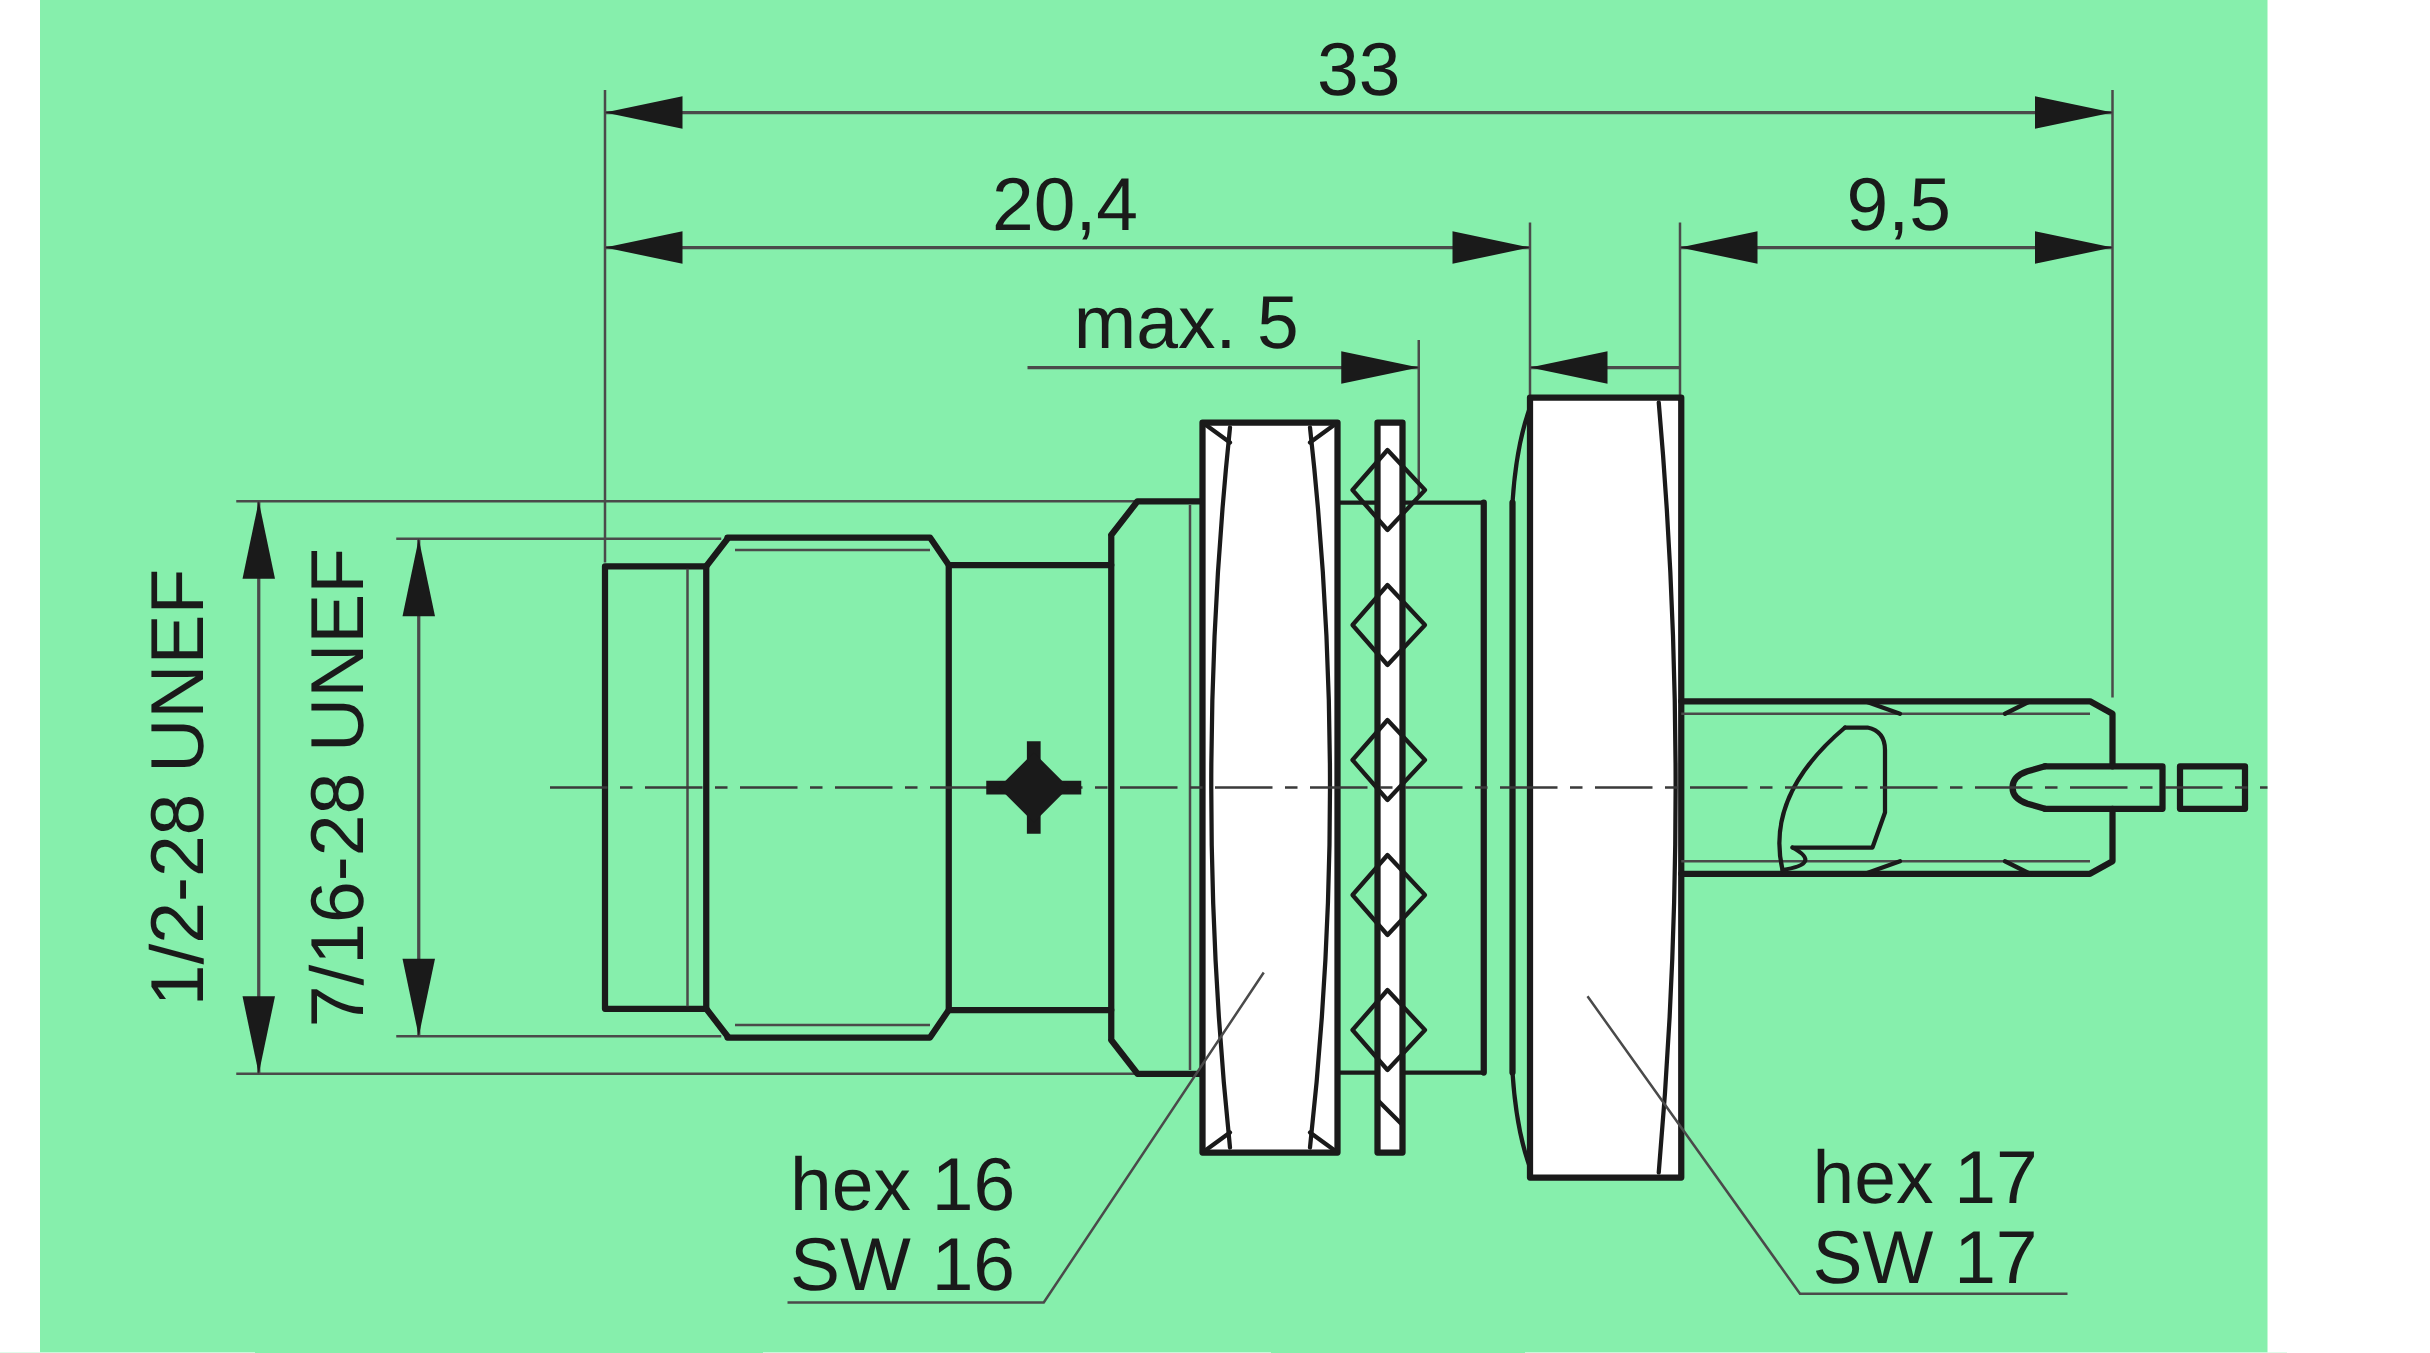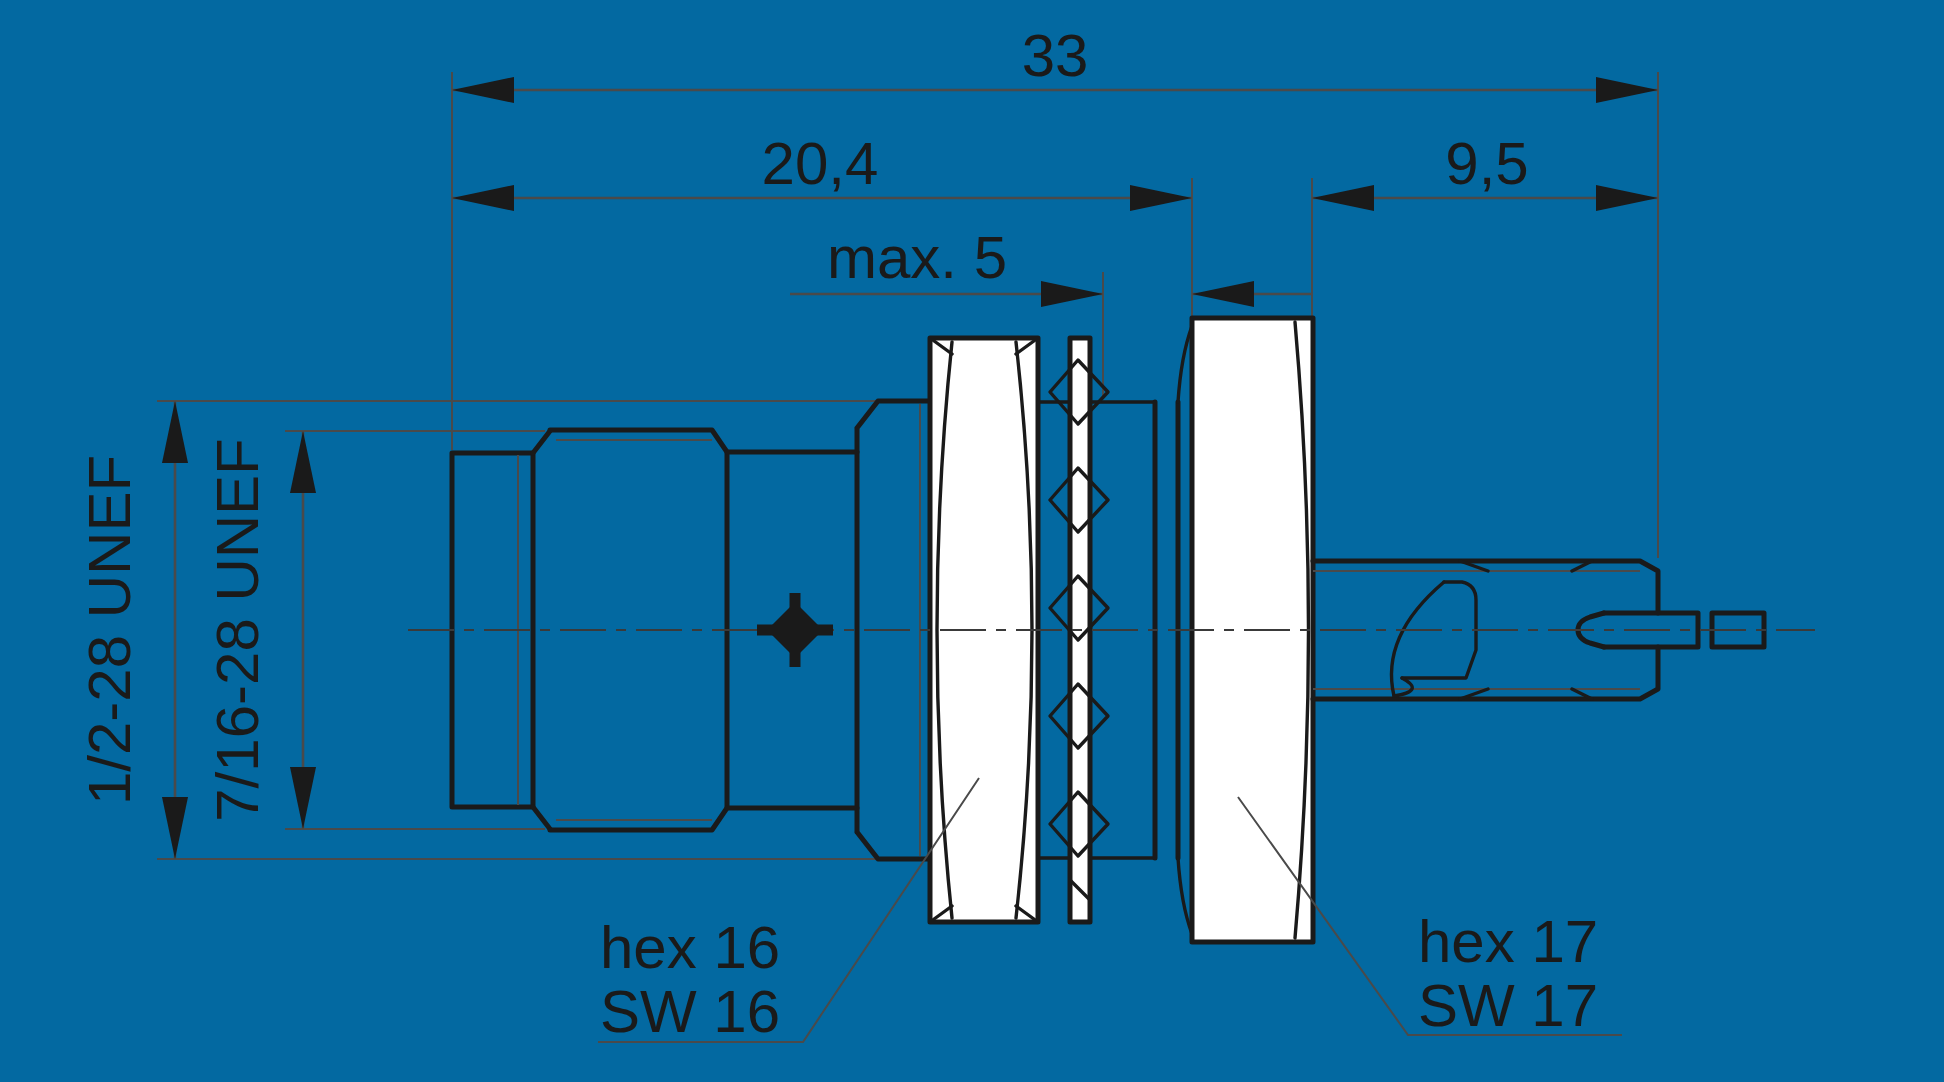--- a/index.html
+++ b/index.html
@@ -1,16 +1,16 @@
 <!DOCTYPE html>
 <html><head>
 <meta charset="utf-8">
 <style>
   html,body{margin:0;padding:0;background:#ffffff;}
-  .stage{width:1944px;height:1082px;position:relative;background:#0369a1;overflow:hidden;}
+  .stage{width:1782px;height:1082px;position:relative;background:#86efac;overflow:hidden;margin-left:32px;}
   svg{display:block;}
   svg text{font-family:"Liberation Sans",sans-serif;fill:#1a1a1a;}
   .dimtext{font-size:60px;}
   .labeltext{font-size:60px;}
   .thick{stroke:#1a1a1a;stroke-width:5;fill:none;stroke-linecap:round;stroke-linejoin:round;}
   .med{stroke:#1a1a1a;stroke-width:3.4;fill:none;stroke-linecap:round;stroke-linejoin:round;}
   .thin{stroke:#4a4a4a;stroke-width:2;fill:none;}
   .dimline{stroke:#4a4a4a;stroke-width:2.6;fill:none;}
   .arrow{fill:#1a1a1a;stroke:none;}
   .whitefill{fill:#ffffff;stroke:none;}

